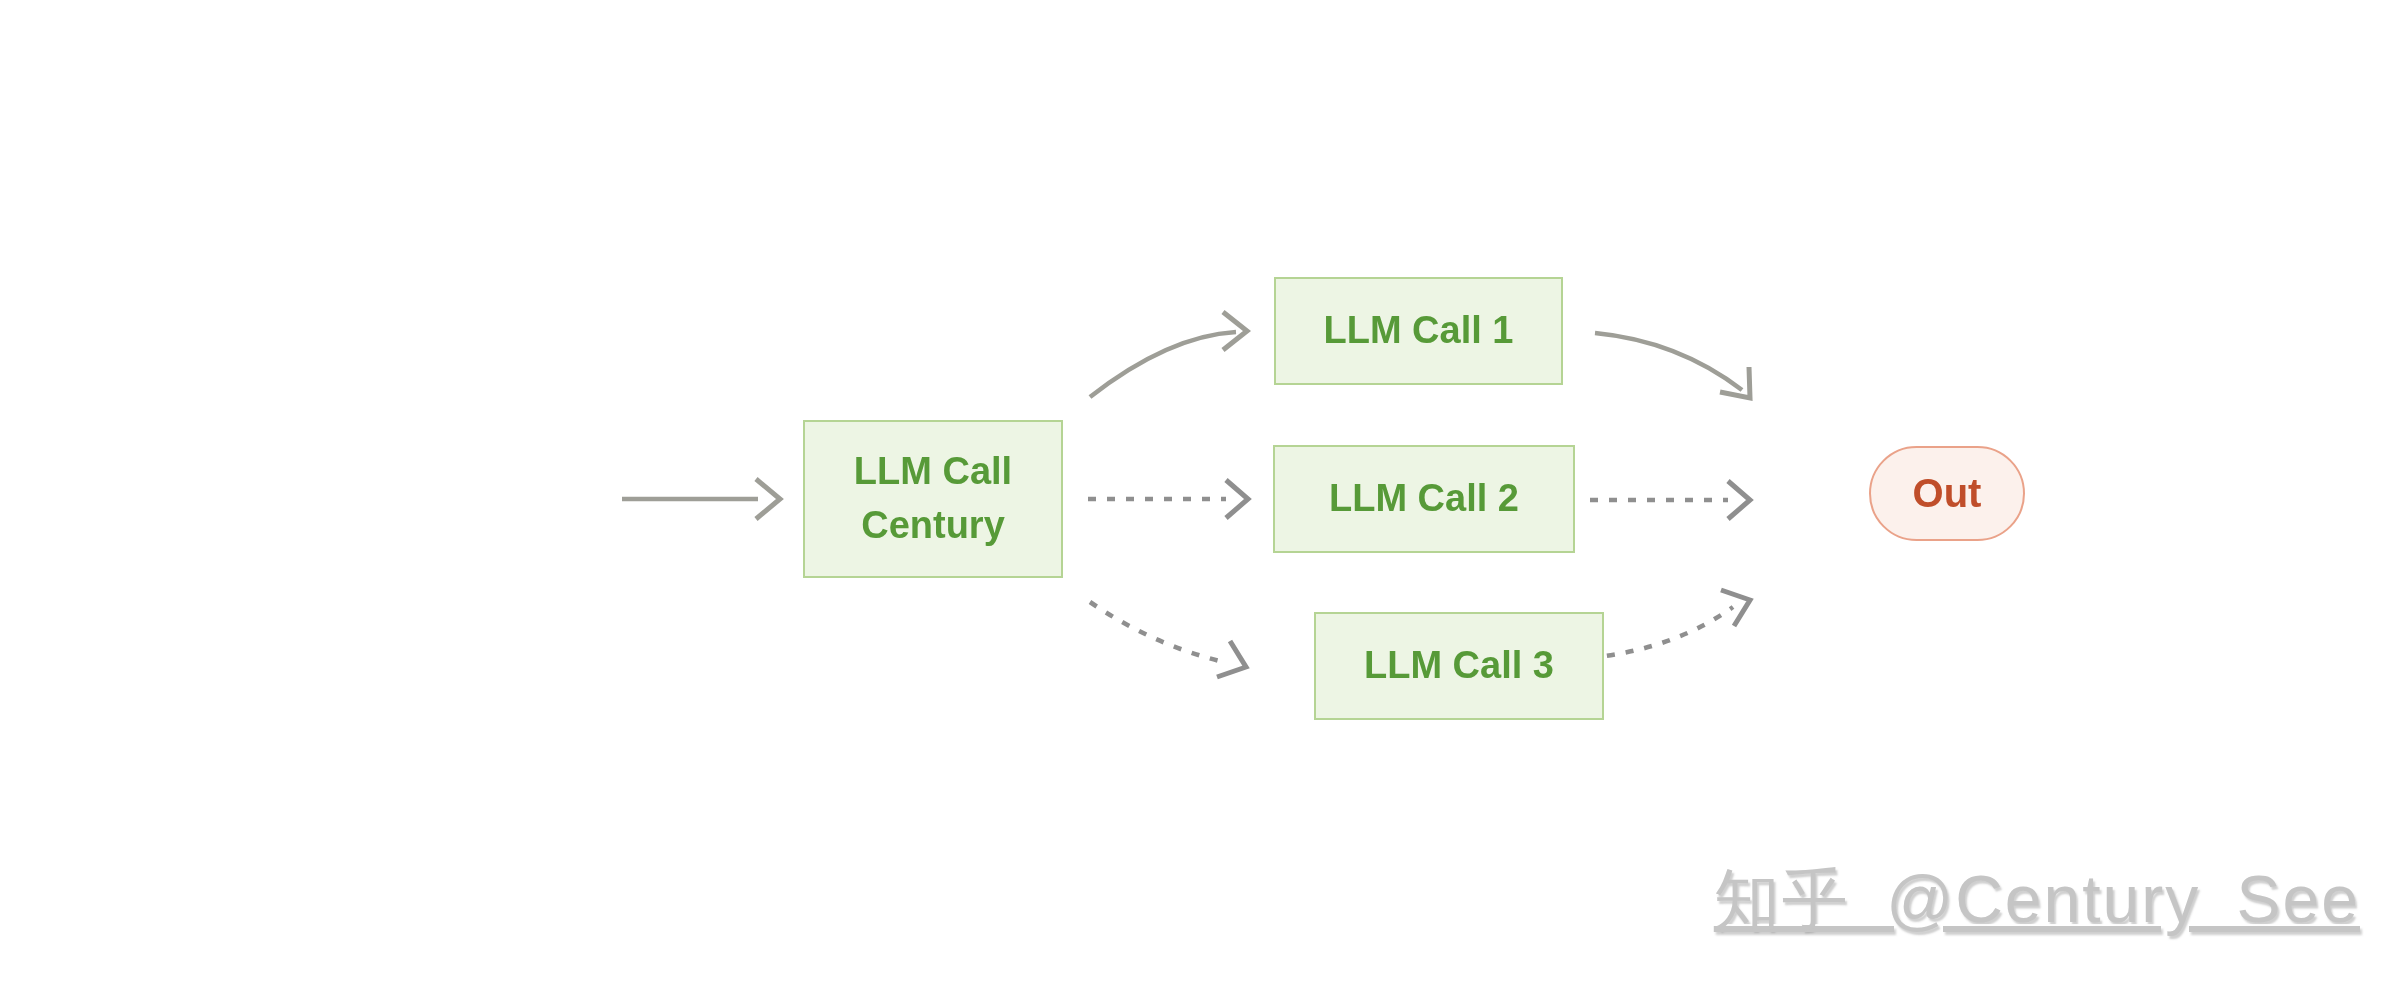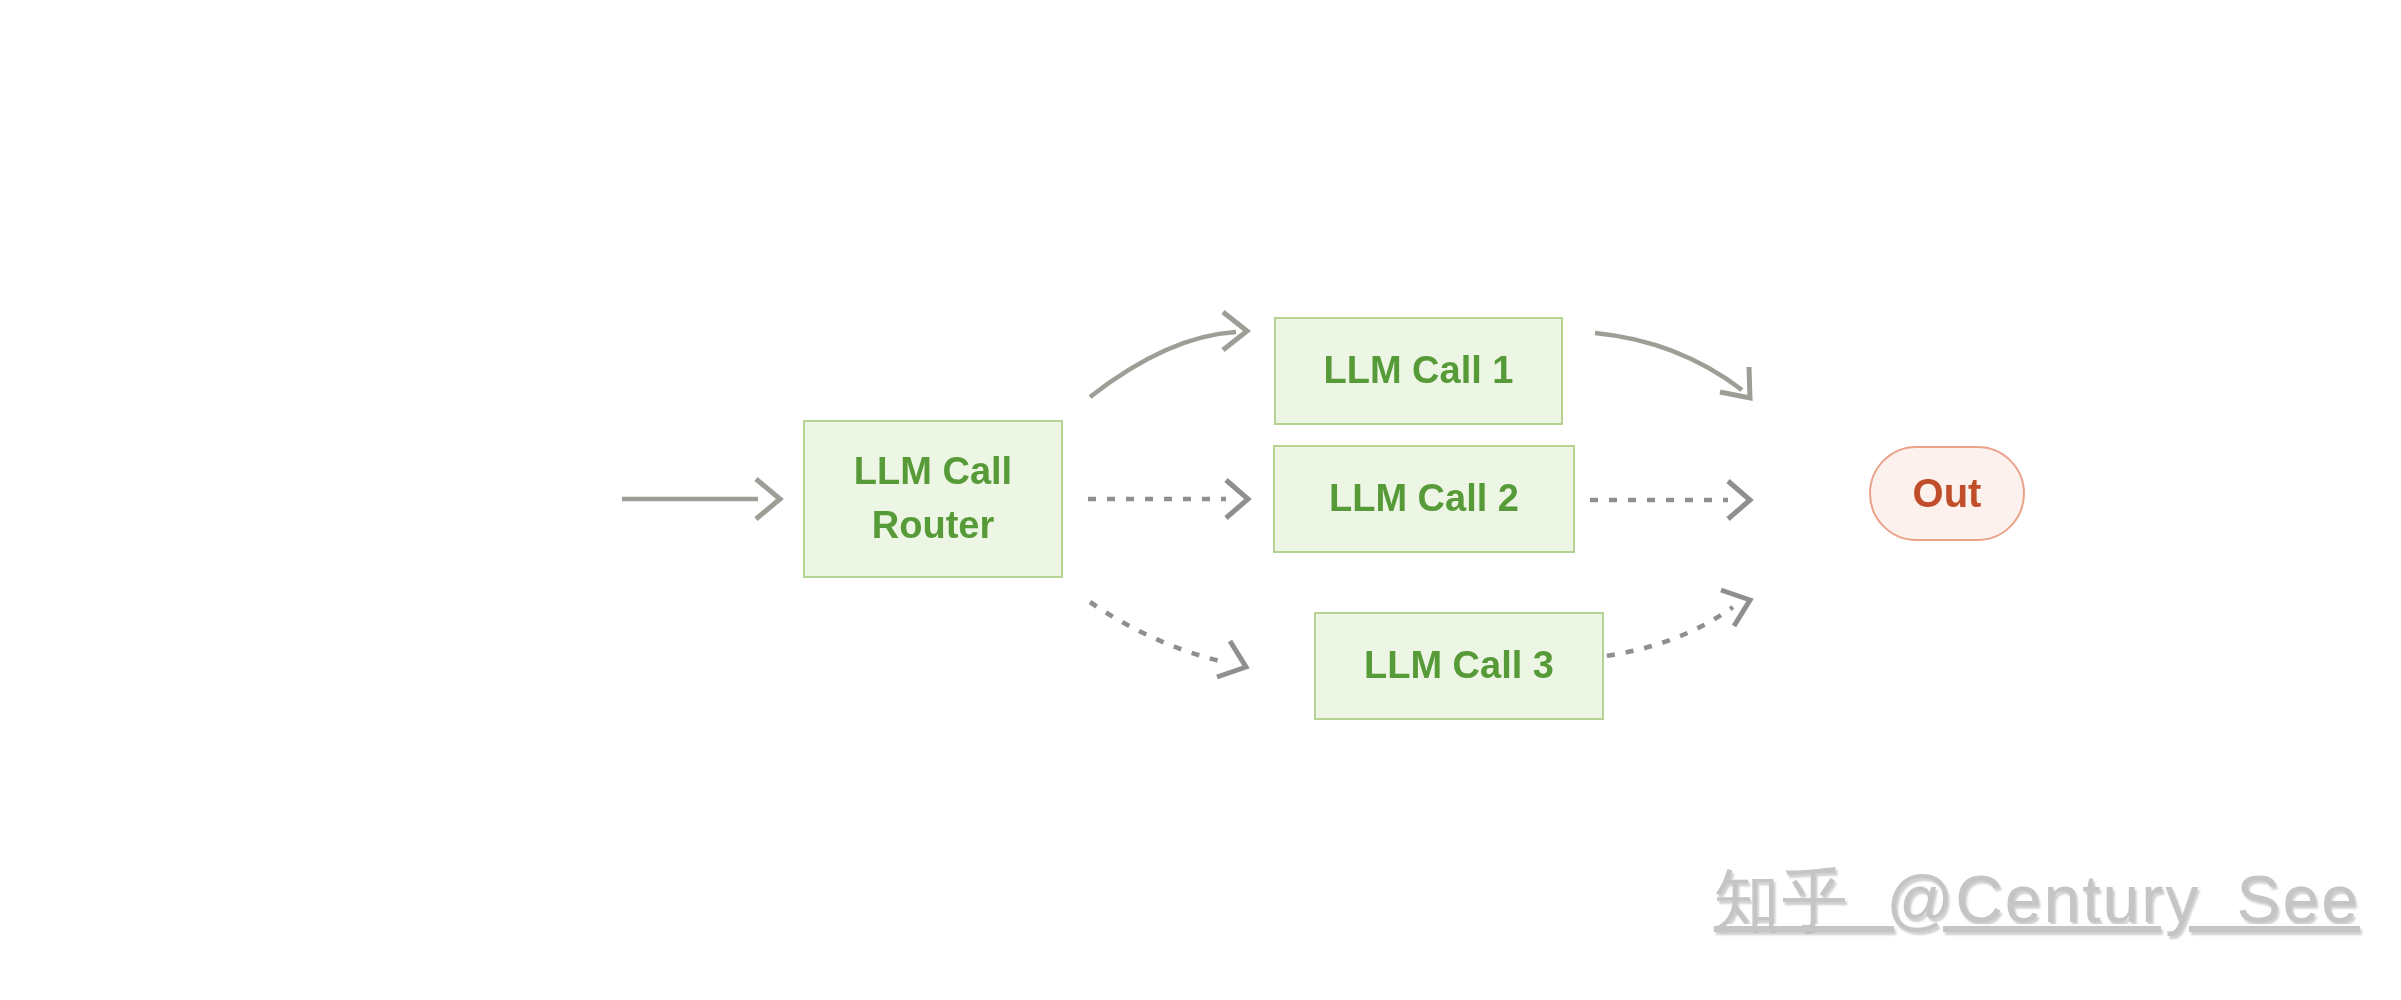--- a/index.html
+++ b/index.html
@@ -48,21 +48,21 @@
     line-height: 1.42;
   }
   .terminal {
     background: var(--terminal-fill, #fcf1ec);
     border: 2.5px solid var(--terminal-border, #eaa289);
     color: var(--terminal-text, #c04e2a);
     font-size: 40px;
   }
   .n-in     { left: 472px;  top: 441px; width: 126px; height: 119px; border-radius: 50%; }
   .n-router { left: 803px;  top: 420px; width: 260px; height: 158px; padding: 0 10px; }
-  .n-call1  { left: 1274px; top: 277px; width: 289px; height: 108px; margin-top: 40px; }
+  .n-call1  { left: 1274px; top: 277px; width: 289px; height: 108px; }
   .n-call2  { left: 1273px; top: 445px; width: 302px; height: 108px; }
   .n-call3  { left: 1273px; top: 612px; width: 290px; height: 108px; margin-left: 41px; }
   .n-out    { left: 1869px; top: 446px; width: 156px; height: 95px; border-radius: 48px; align-items: center; }
 
   .watermark {
     position: absolute;
     right: 41px;
     top: 855px;
     font-size: 66px;
     font-weight: 400;
@@ -98,21 +98,21 @@
 
     <path class="shaft-dashed" d="M1590 500 L1728 500"></path>
     <path class="head-dashed" d="M1728 481 L1750 500 L1728 519"></path>
 
     <path class="shaft-dashed" d="M1588 658 Q1673 650 1733 607"></path>
     <path class="head-dashed" d="M1721 590 L1750 600 L1734 626"></path>
   </svg>
 
 
   <div class="node call-box n-router">
-    <span>LLM Call Router</span>
+    <span>LLM Call Century</span>
   </div>
 
   <div class="node call-box n-call1">
     <span>LLM Call 1</span>
   </div>
 
   <div class="node call-box n-call2">
     <span>LLM Call 2</span>
   </div>
 

